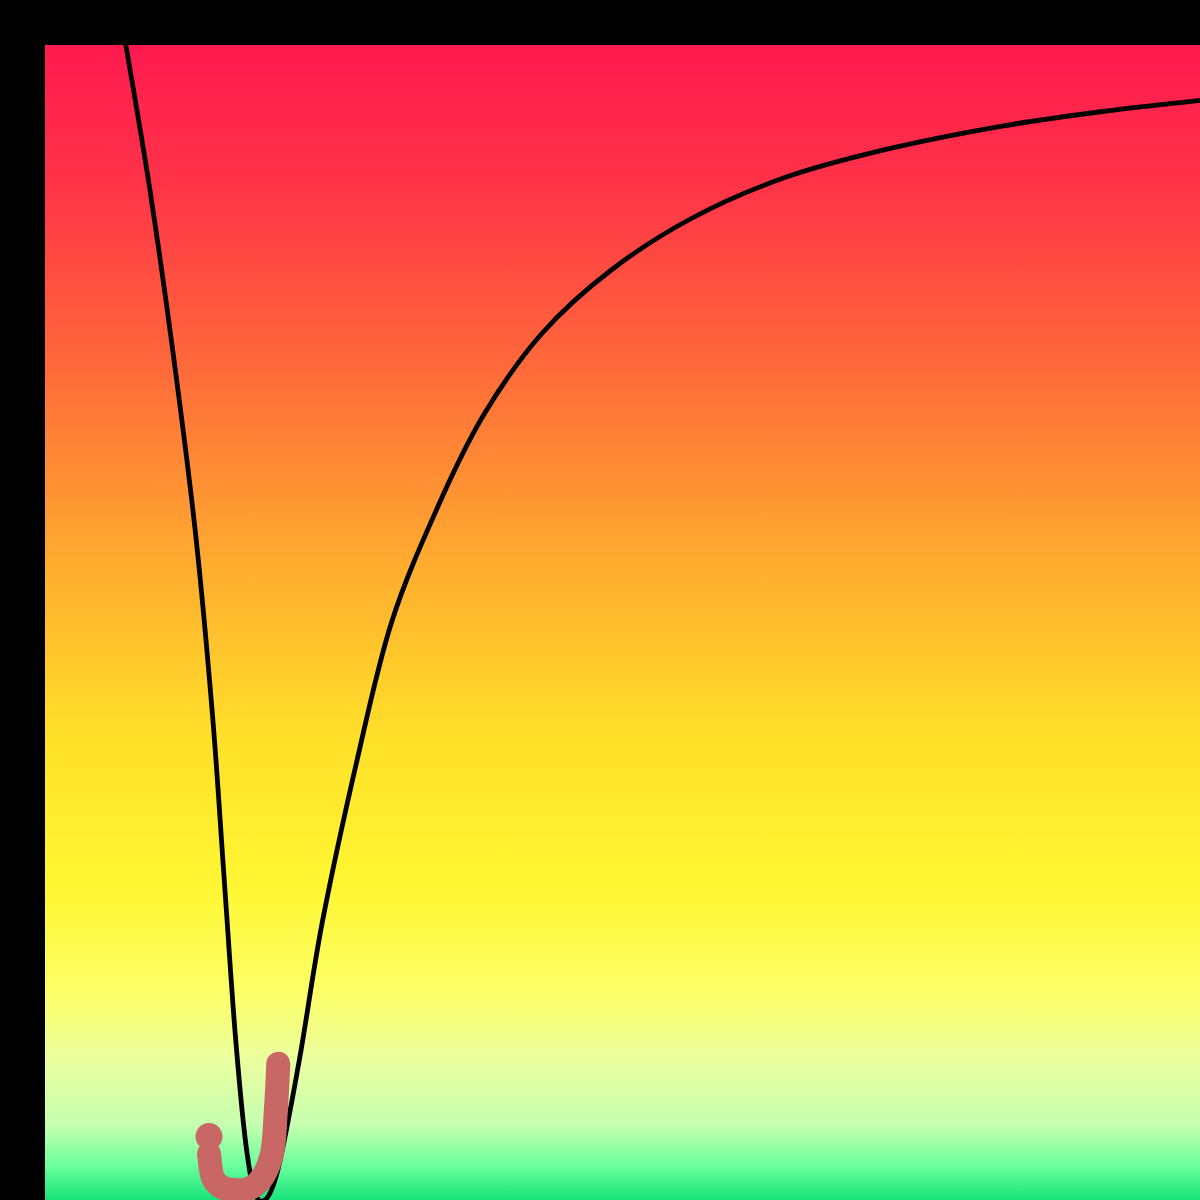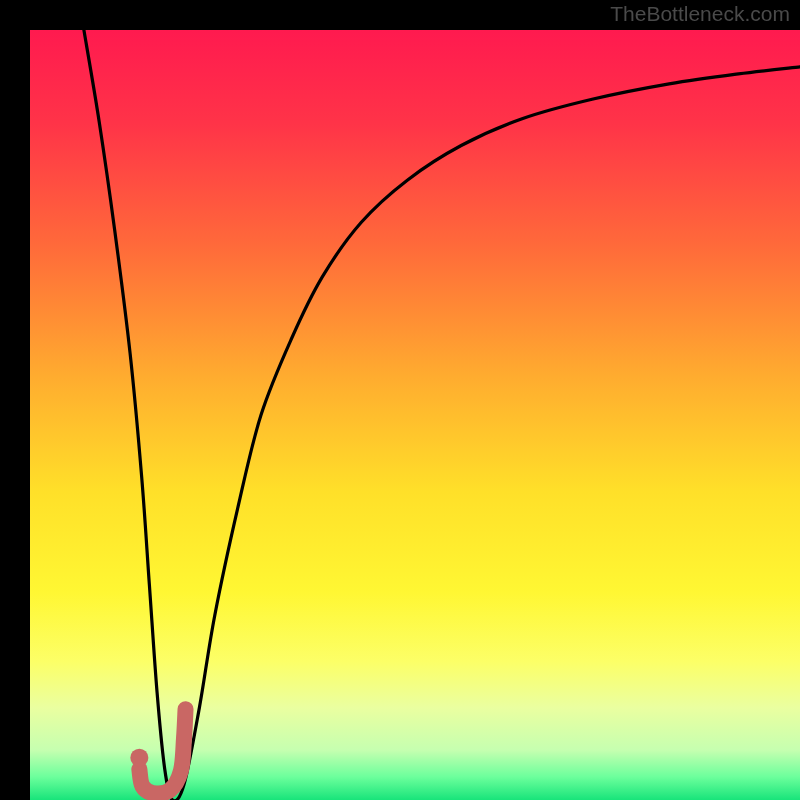--- a/index.html
+++ b/index.html
@@ -35,21 +35,20 @@
     height: 770px;
   }
   svg {
     display: block;
   }
 </style>
 </head>
 <body>
 
 <div class="outer">
-  <div class="attribution">TheBottleneck.com</div>
   <div class="plot-area">
     <svg id="chart-svg" width="770" height="770" viewBox="0 0 770 770">
       <defs>
         <linearGradient id="bg-grad" x1="0" y1="0" x2="0" y2="1">
             <stop offset="0%" stop-color="#ff1a4f"></stop>
             <stop offset="12%" stop-color="#ff3348"></stop>
             <stop offset="28.000000000000004%" stop-color="#ff6a3a"></stop>
             <stop offset="45%" stop-color="#ffac2f"></stop>
             <stop offset="60%" stop-color="#ffe029"></stop>
             <stop offset="73%" stop-color="#fff733"></stop>

